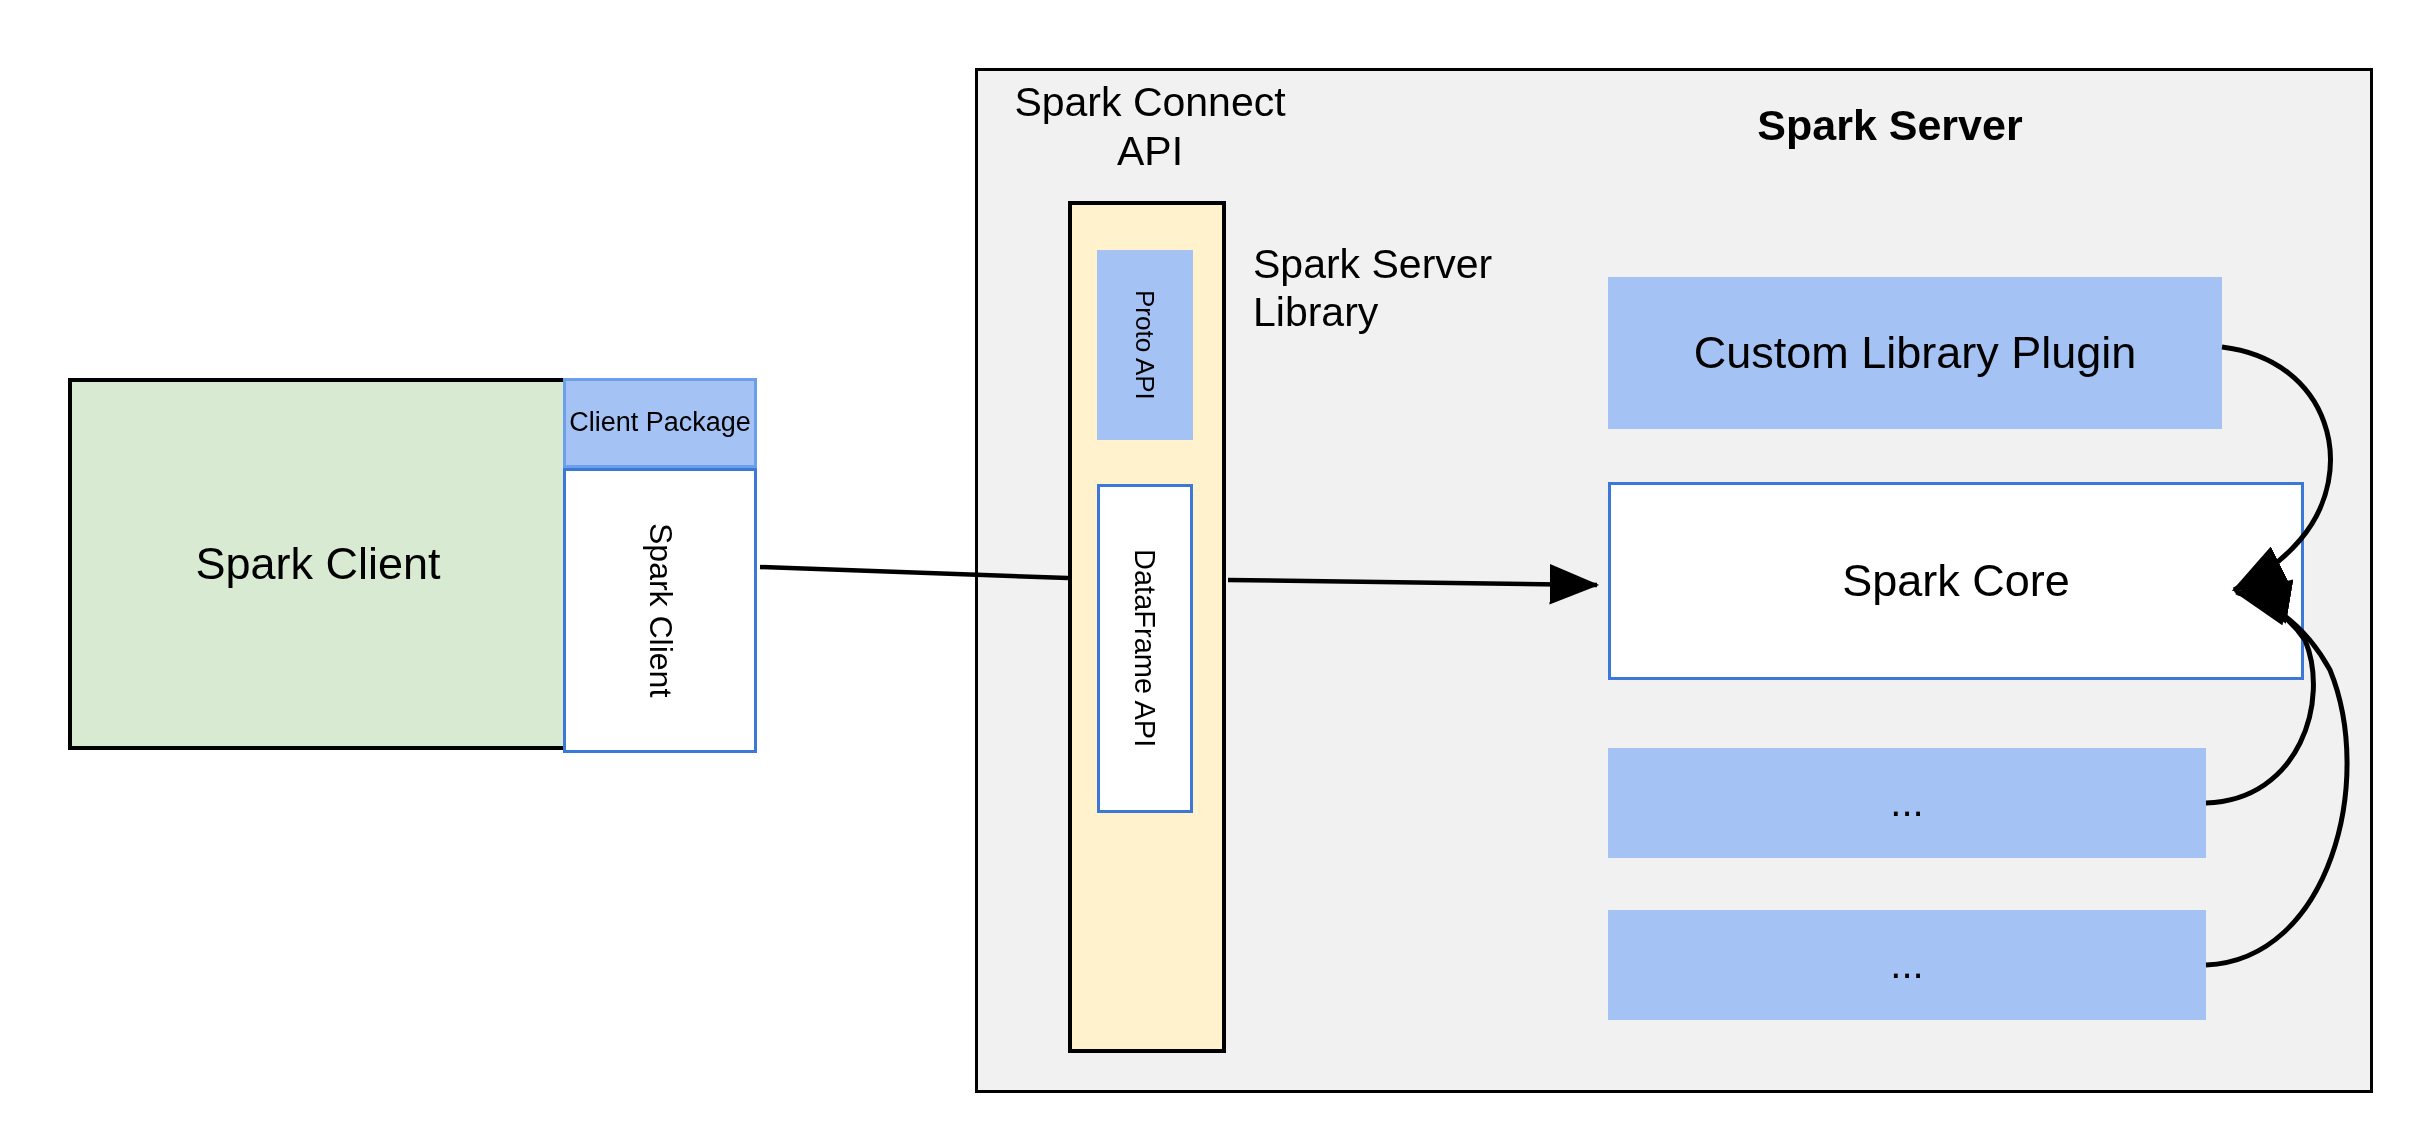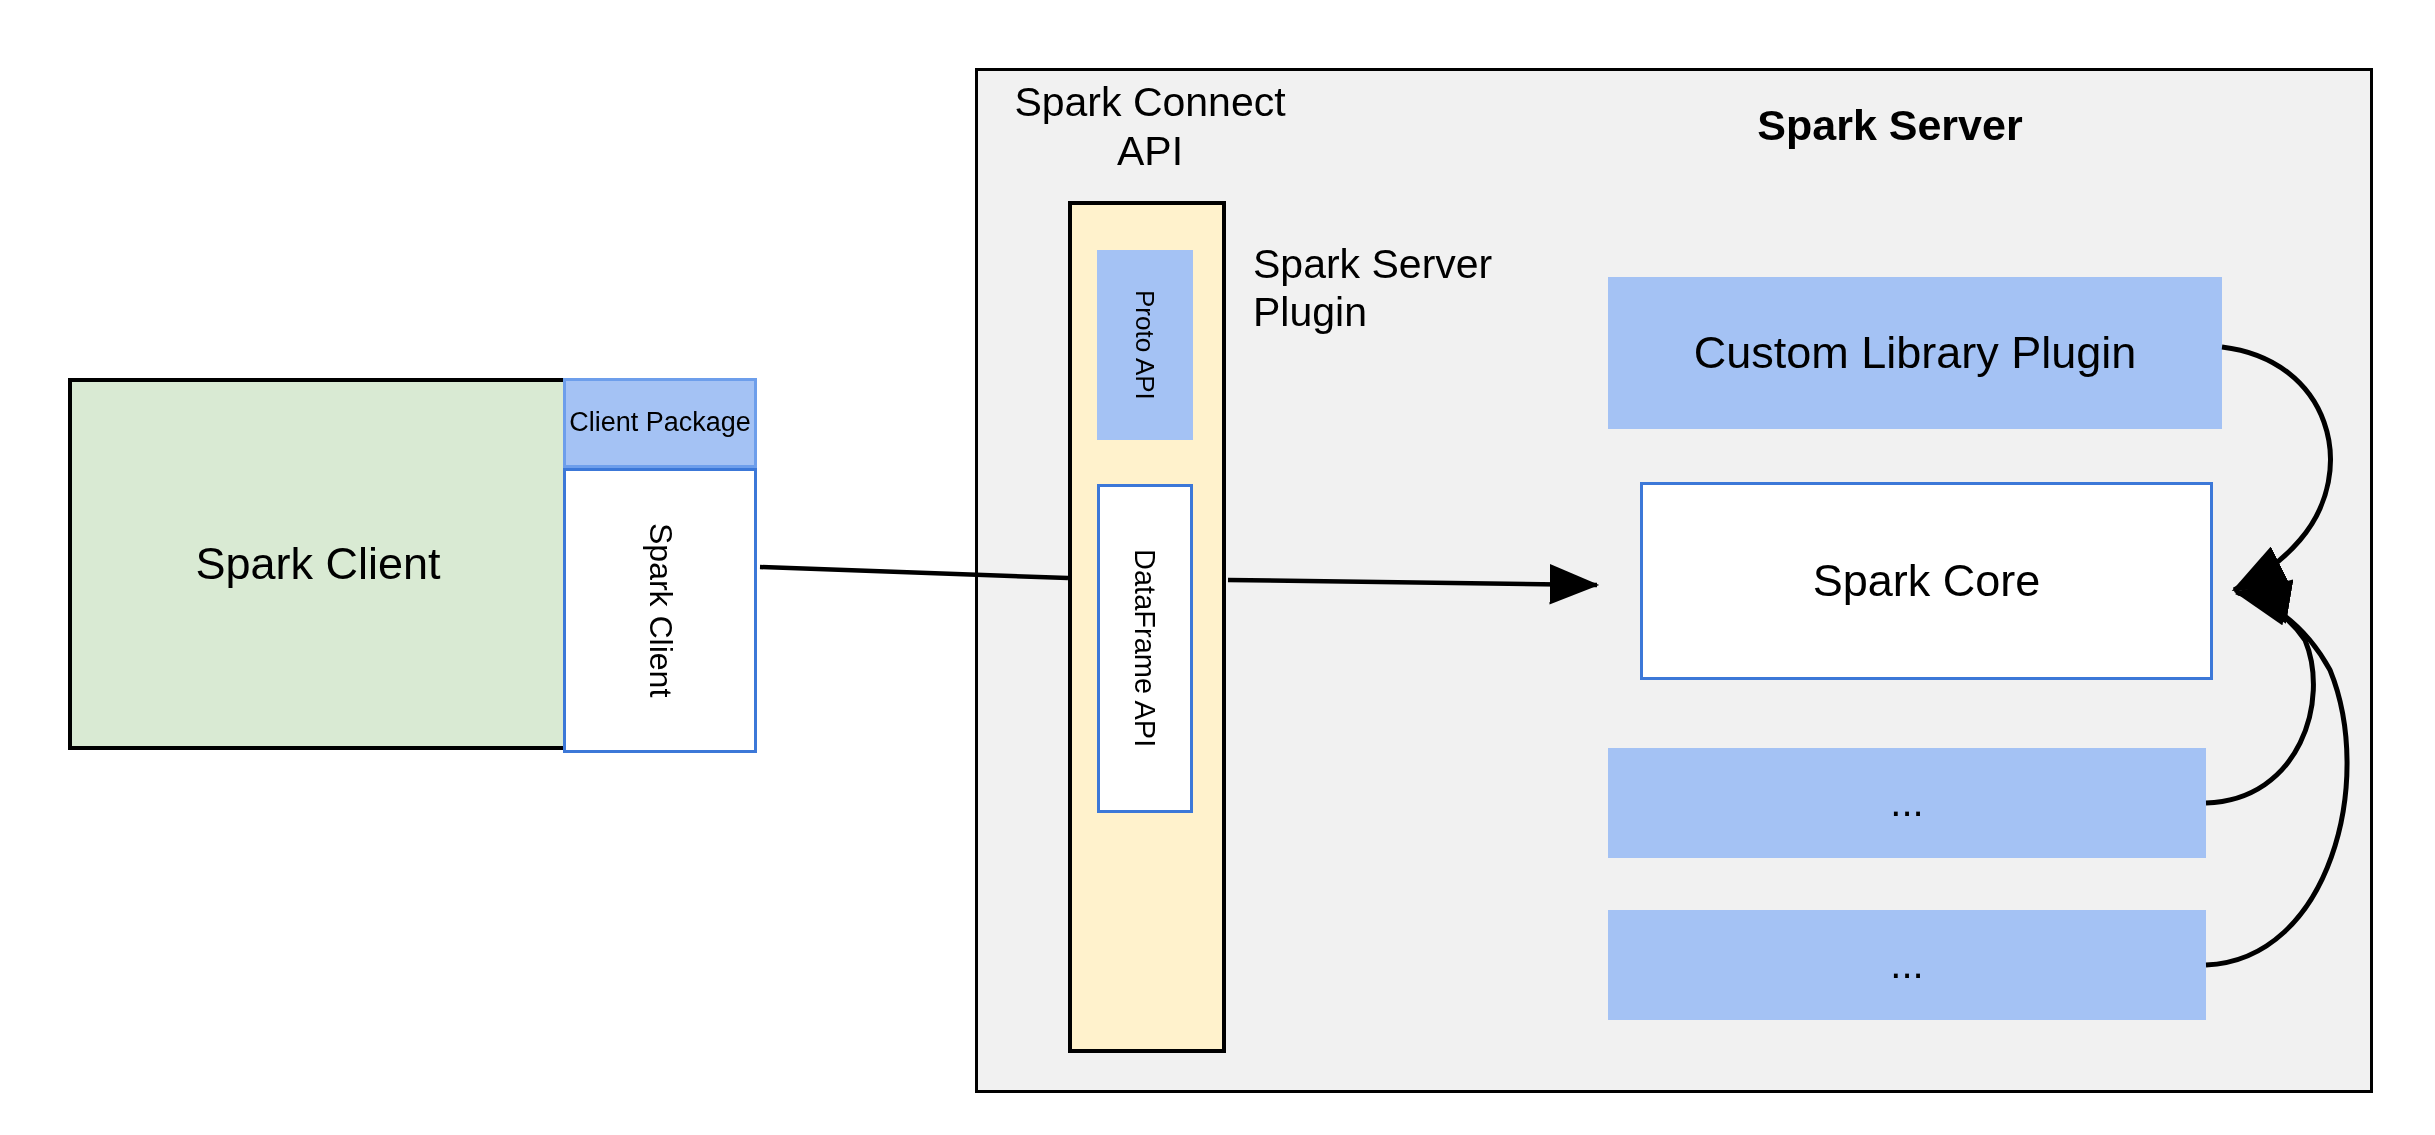--- a/index.html
+++ b/index.html
@@ -151,26 +151,25 @@
     height: 152px;
     background: #a4c2f4;
     border: none;
     font-size: 45px;
     text-align: center;
   }
 
   #spark-core {
     left: 1608px;
     top: 482px;
-    width: 573px;
+    width: 696px;
     height: 198px;
     background: #ffffff;
     border: 3px solid #3c78d8;
     font-size: 45px;
-    margin-left: 32px;
   }
 
   #ellipsis-1 {
     left: 1608px;
     top: 748px;
     width: 598px;
     height: 110px;
     background: #a4c2f4;
     border: none;
     font-size: 40px;
@@ -230,21 +229,21 @@
   <div class="box" id="proto-api">
     <span class="vtext">Proto API</span>
   </div>
 
   <div class="box" id="dataframe-api">
     <span class="vtext">DataFrame API</span>
   </div>
 
   <div class="box" id="server-library-label">
     <span>Spark Server</span>
-    <span>Plugin</span>
+    <span>Library</span>
   </div>
 
   <div class="box" id="server-title">
     <span>Spark Server</span>
   </div>
 
   <div class="box" id="custom-plugin">
     <span>Custom Library Plugin</span>
   </div>
 

